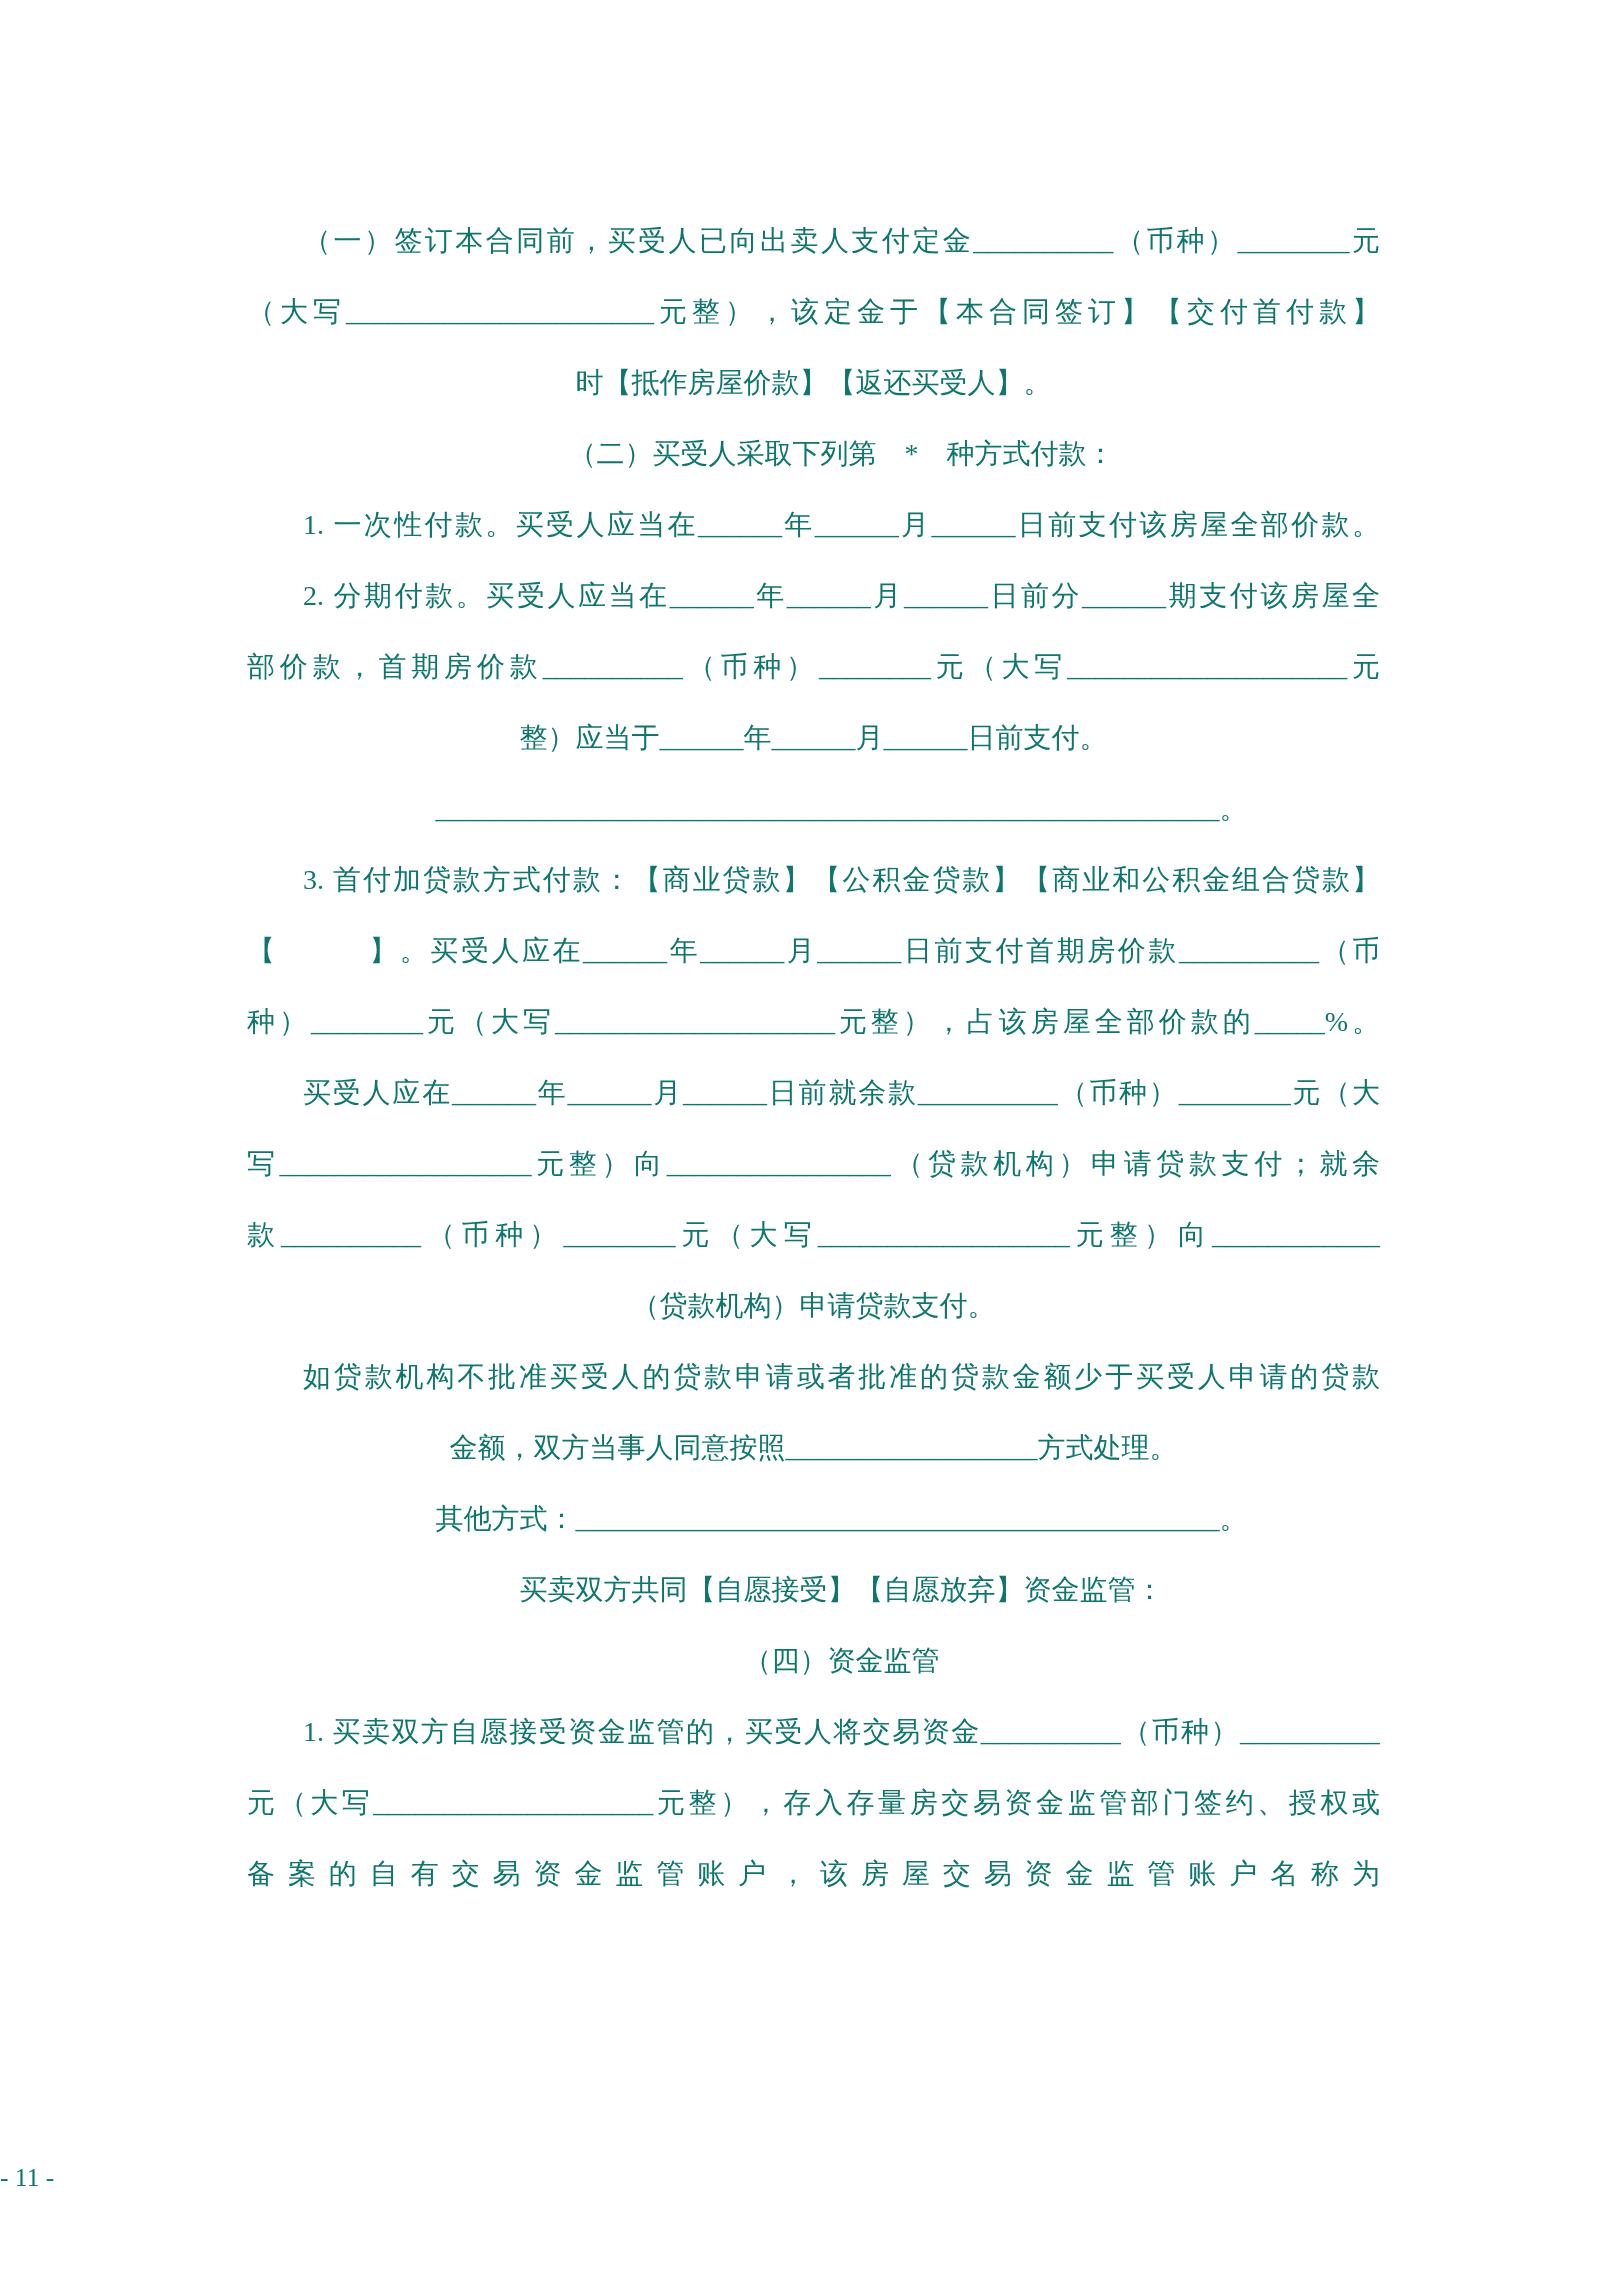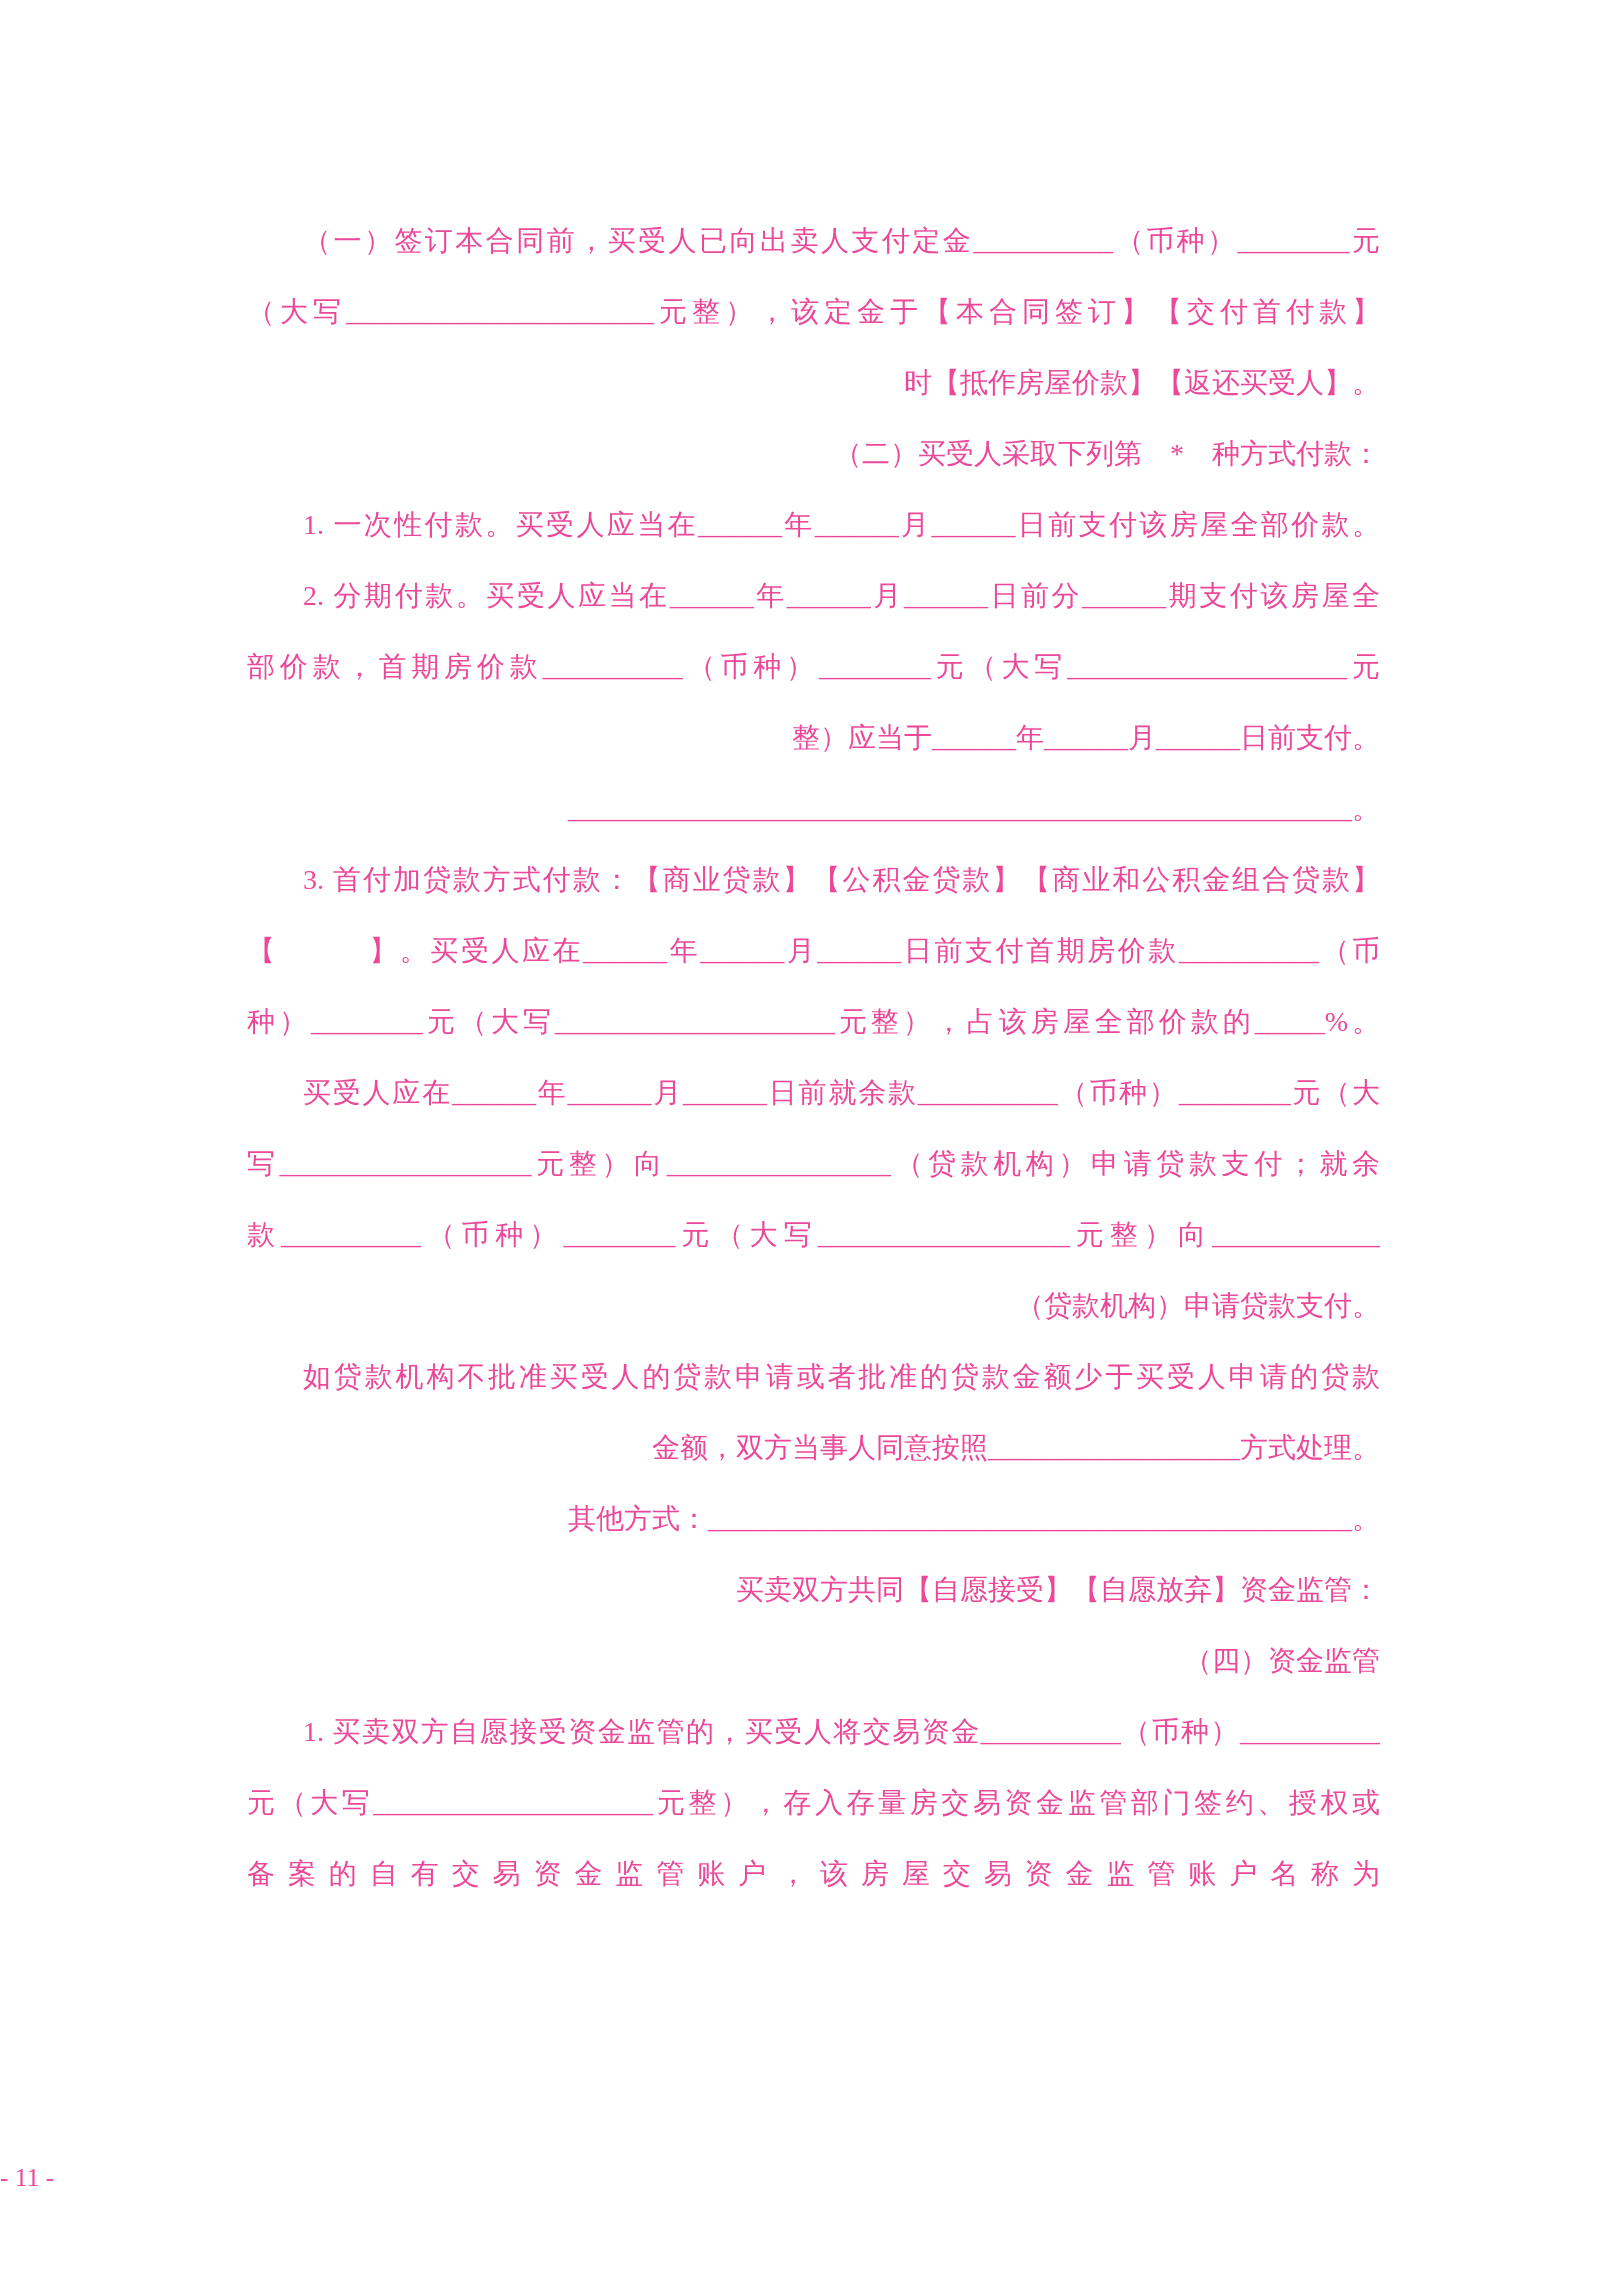--- a/index.html
+++ b/index.html
@@ -5,36 +5,36 @@
   html, body {
     margin: 0;
     padding: 0;
     background: #ffffff;
   }
   .page {
     position: relative;
     width: 1623px;
     height: 2294px;
     background: #ffffff;
-    color: #ec4899;
+    color: #0f766e;
     font-family: "Liberation Serif", "DejaVu Serif", serif;
     overflow: hidden;
   }
   .text-body {
     position: absolute;
     left: 247px;
     top: 205px;
     width: 1133px;
     font-size: 28px;
   }
   .line {
     height: 71px;
     line-height: 71px;
     overflow: hidden;
-    text-align: right;
+    text-align: center;
     white-space: normal;
   }
   .line.indent {
     text-indent: 56px;
   }
   .line.fill {
     text-align: justify;
     text-align-last: justify;
   }
   .footer {

